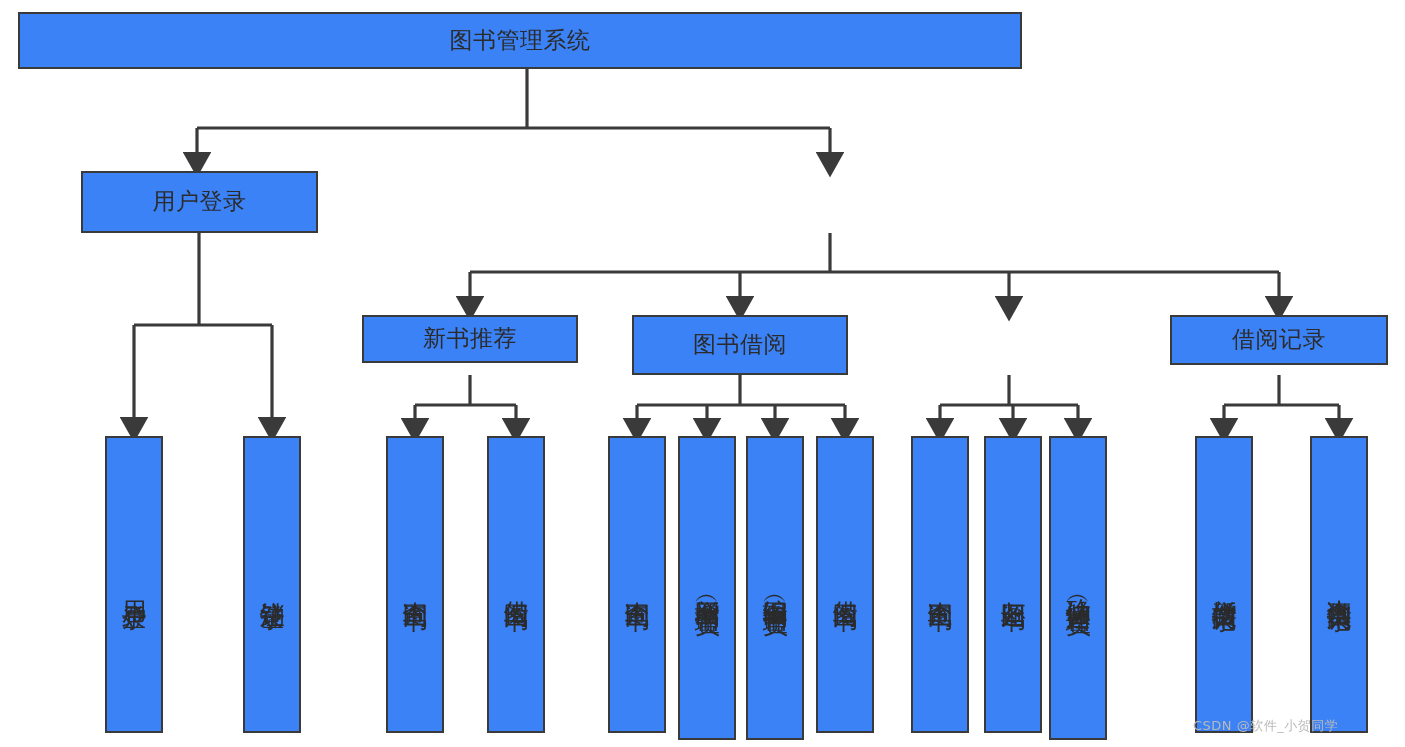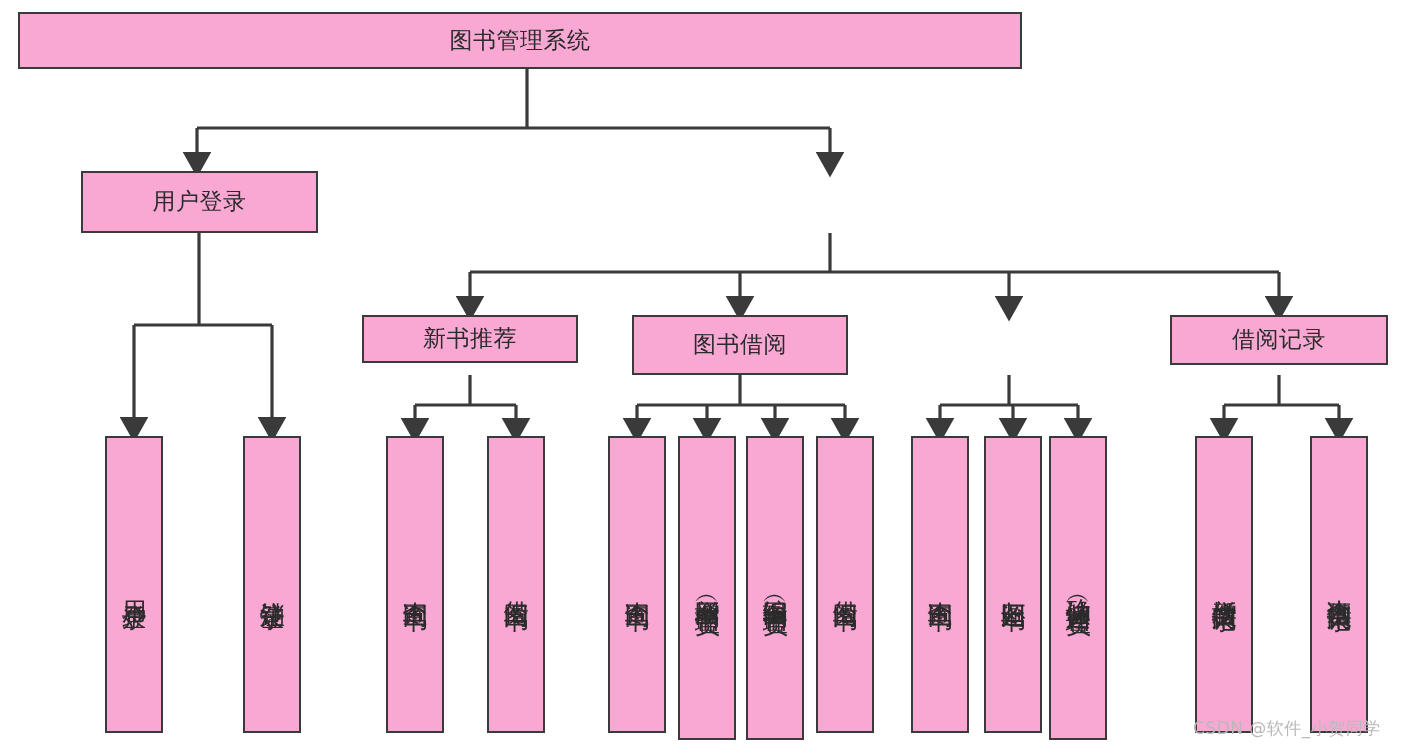--- a/index.html
+++ b/index.html
@@ -23,21 +23,21 @@
     position: absolute;
     left: 0;
     top: 0;
     width: 1405px;
     height: 747px;
     pointer-events: none;
   }
   .node {
     position: absolute;
     box-sizing: border-box;
-    background: #f9a8d4;
+    background: #3b82f6;
     border: 2.5px solid #3a3a3a;
     display: flex;
     align-items: center;
     justify-content: center;
     overflow: hidden;
   }
   .node-label {
     display: block;
     color: #2b2b2b;
     letter-spacing: 0.5px;
@@ -54,21 +54,21 @@
   .node.vertical .node-label {
     writing-mode: vertical-rl;
     text-orientation: upright;
     font-size: 25px;
     line-height: 1.18;
     letter-spacing: 2px;
   }
   .watermark {
     position: absolute;
     color: #b9b9b9;
-    font-size: 17px;
+    font-size: 13px;
     white-space: nowrap;
     letter-spacing: 0.5px;
   }
 </style>
 </head>
 <body>
 
 <div id="diagram-root">
 
   <svg class="wires" viewBox="0 0 1405 747" xmlns="http://www.w3.org/2000/svg">

